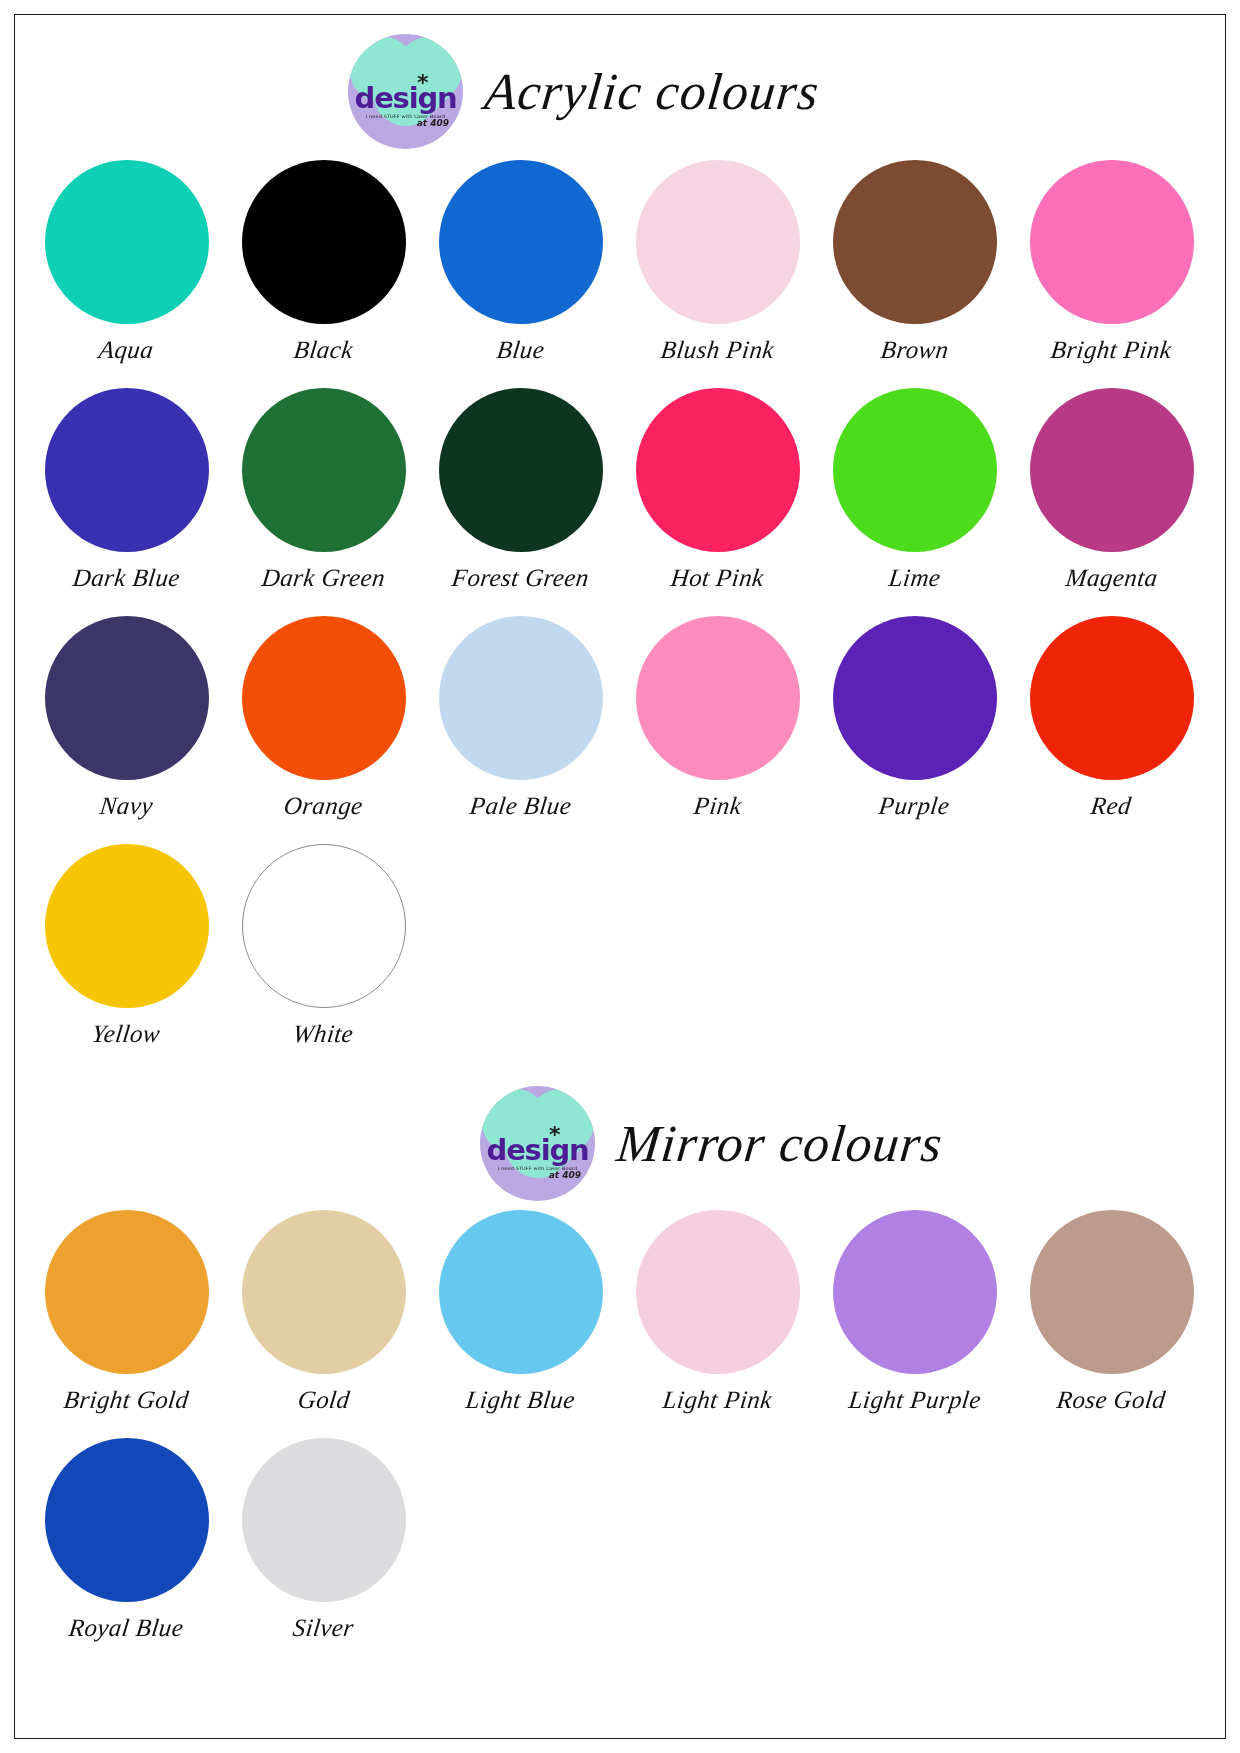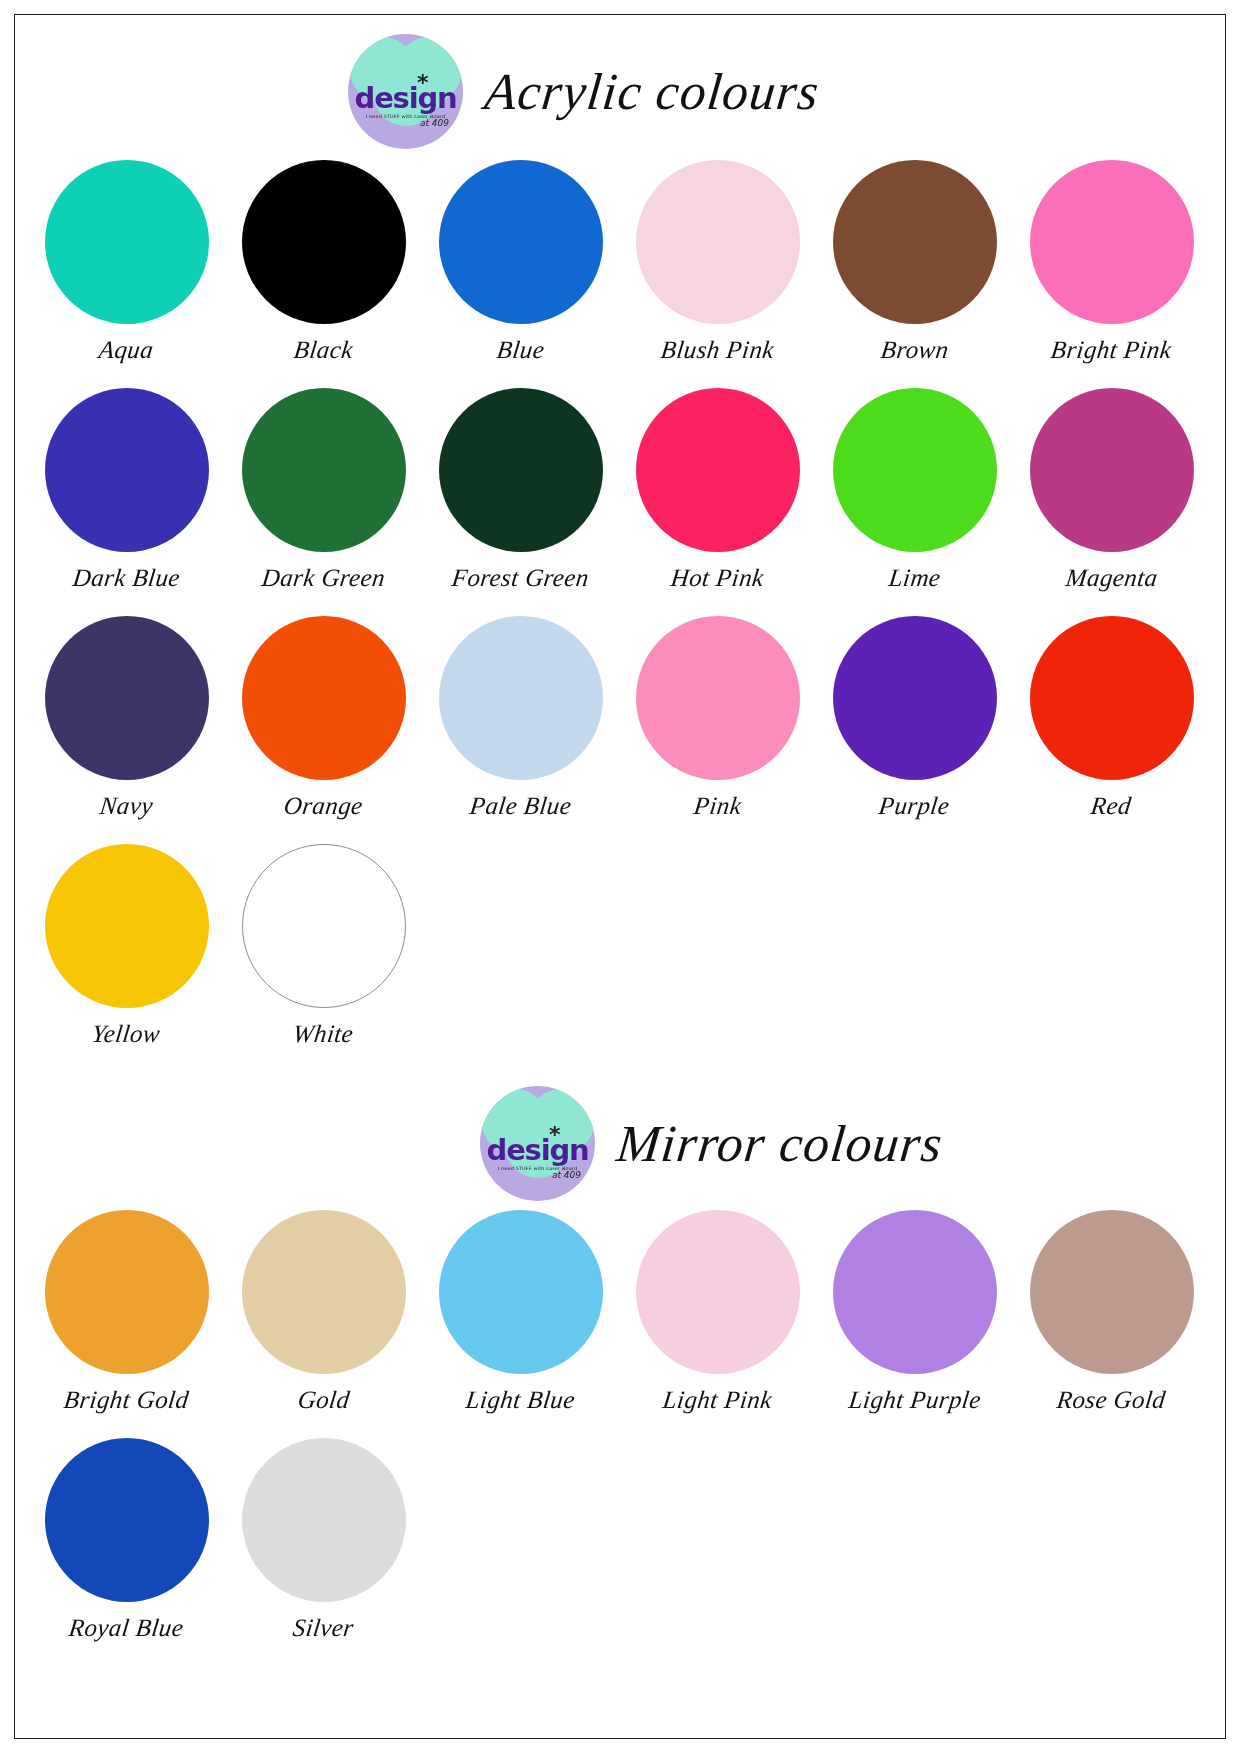--- a/index.html
+++ b/index.html
@@ -105,21 +105,21 @@
     font-size: 5px;
     letter-spacing: 0.1px;
     color: #231f20;
     transform: scaleY(0.9);
   }
   .logo .at409 {
     position: absolute;
     right: 14px;
     top: 84px;
     font-size: 9px;
-    font-weight: 400;
+    font-weight: 700;
     color: #231f20;
     font-style: italic;
   }
   .logo .asterisk {
     position: absolute;
     left: 69px;
     top: 38px;
     font-size: 22px;
     font-weight: 700;
     color: #231f20;

